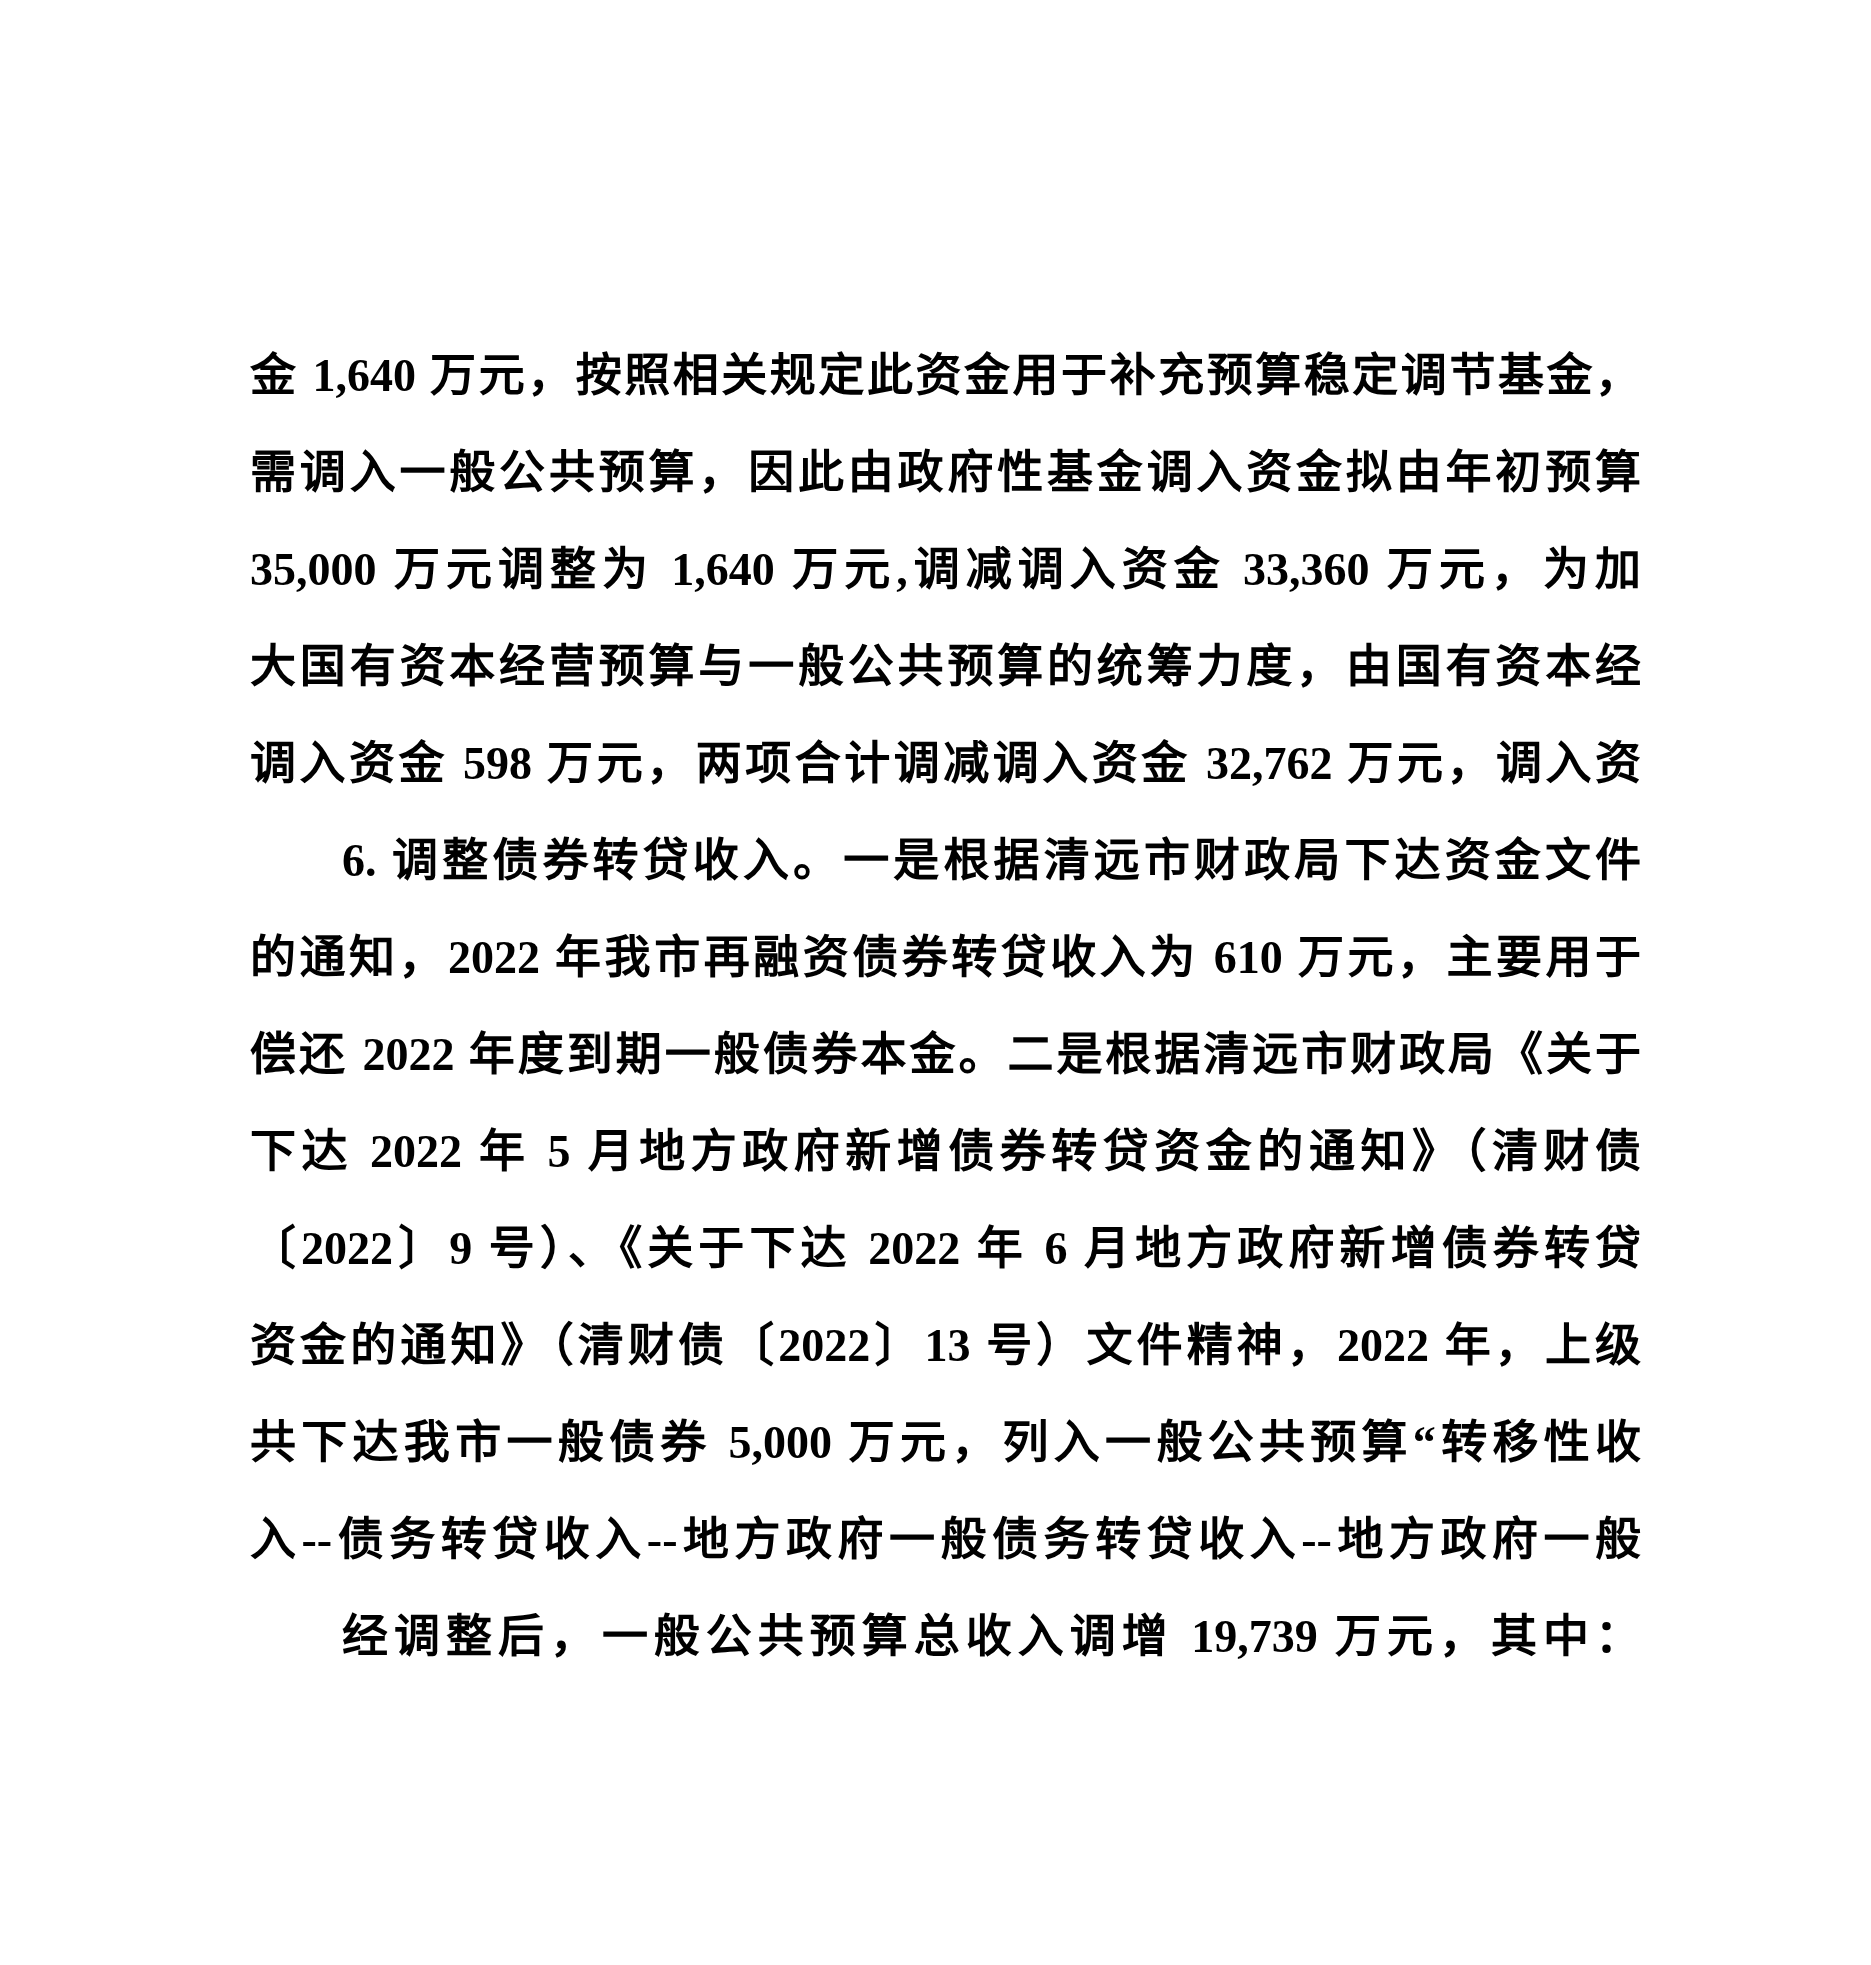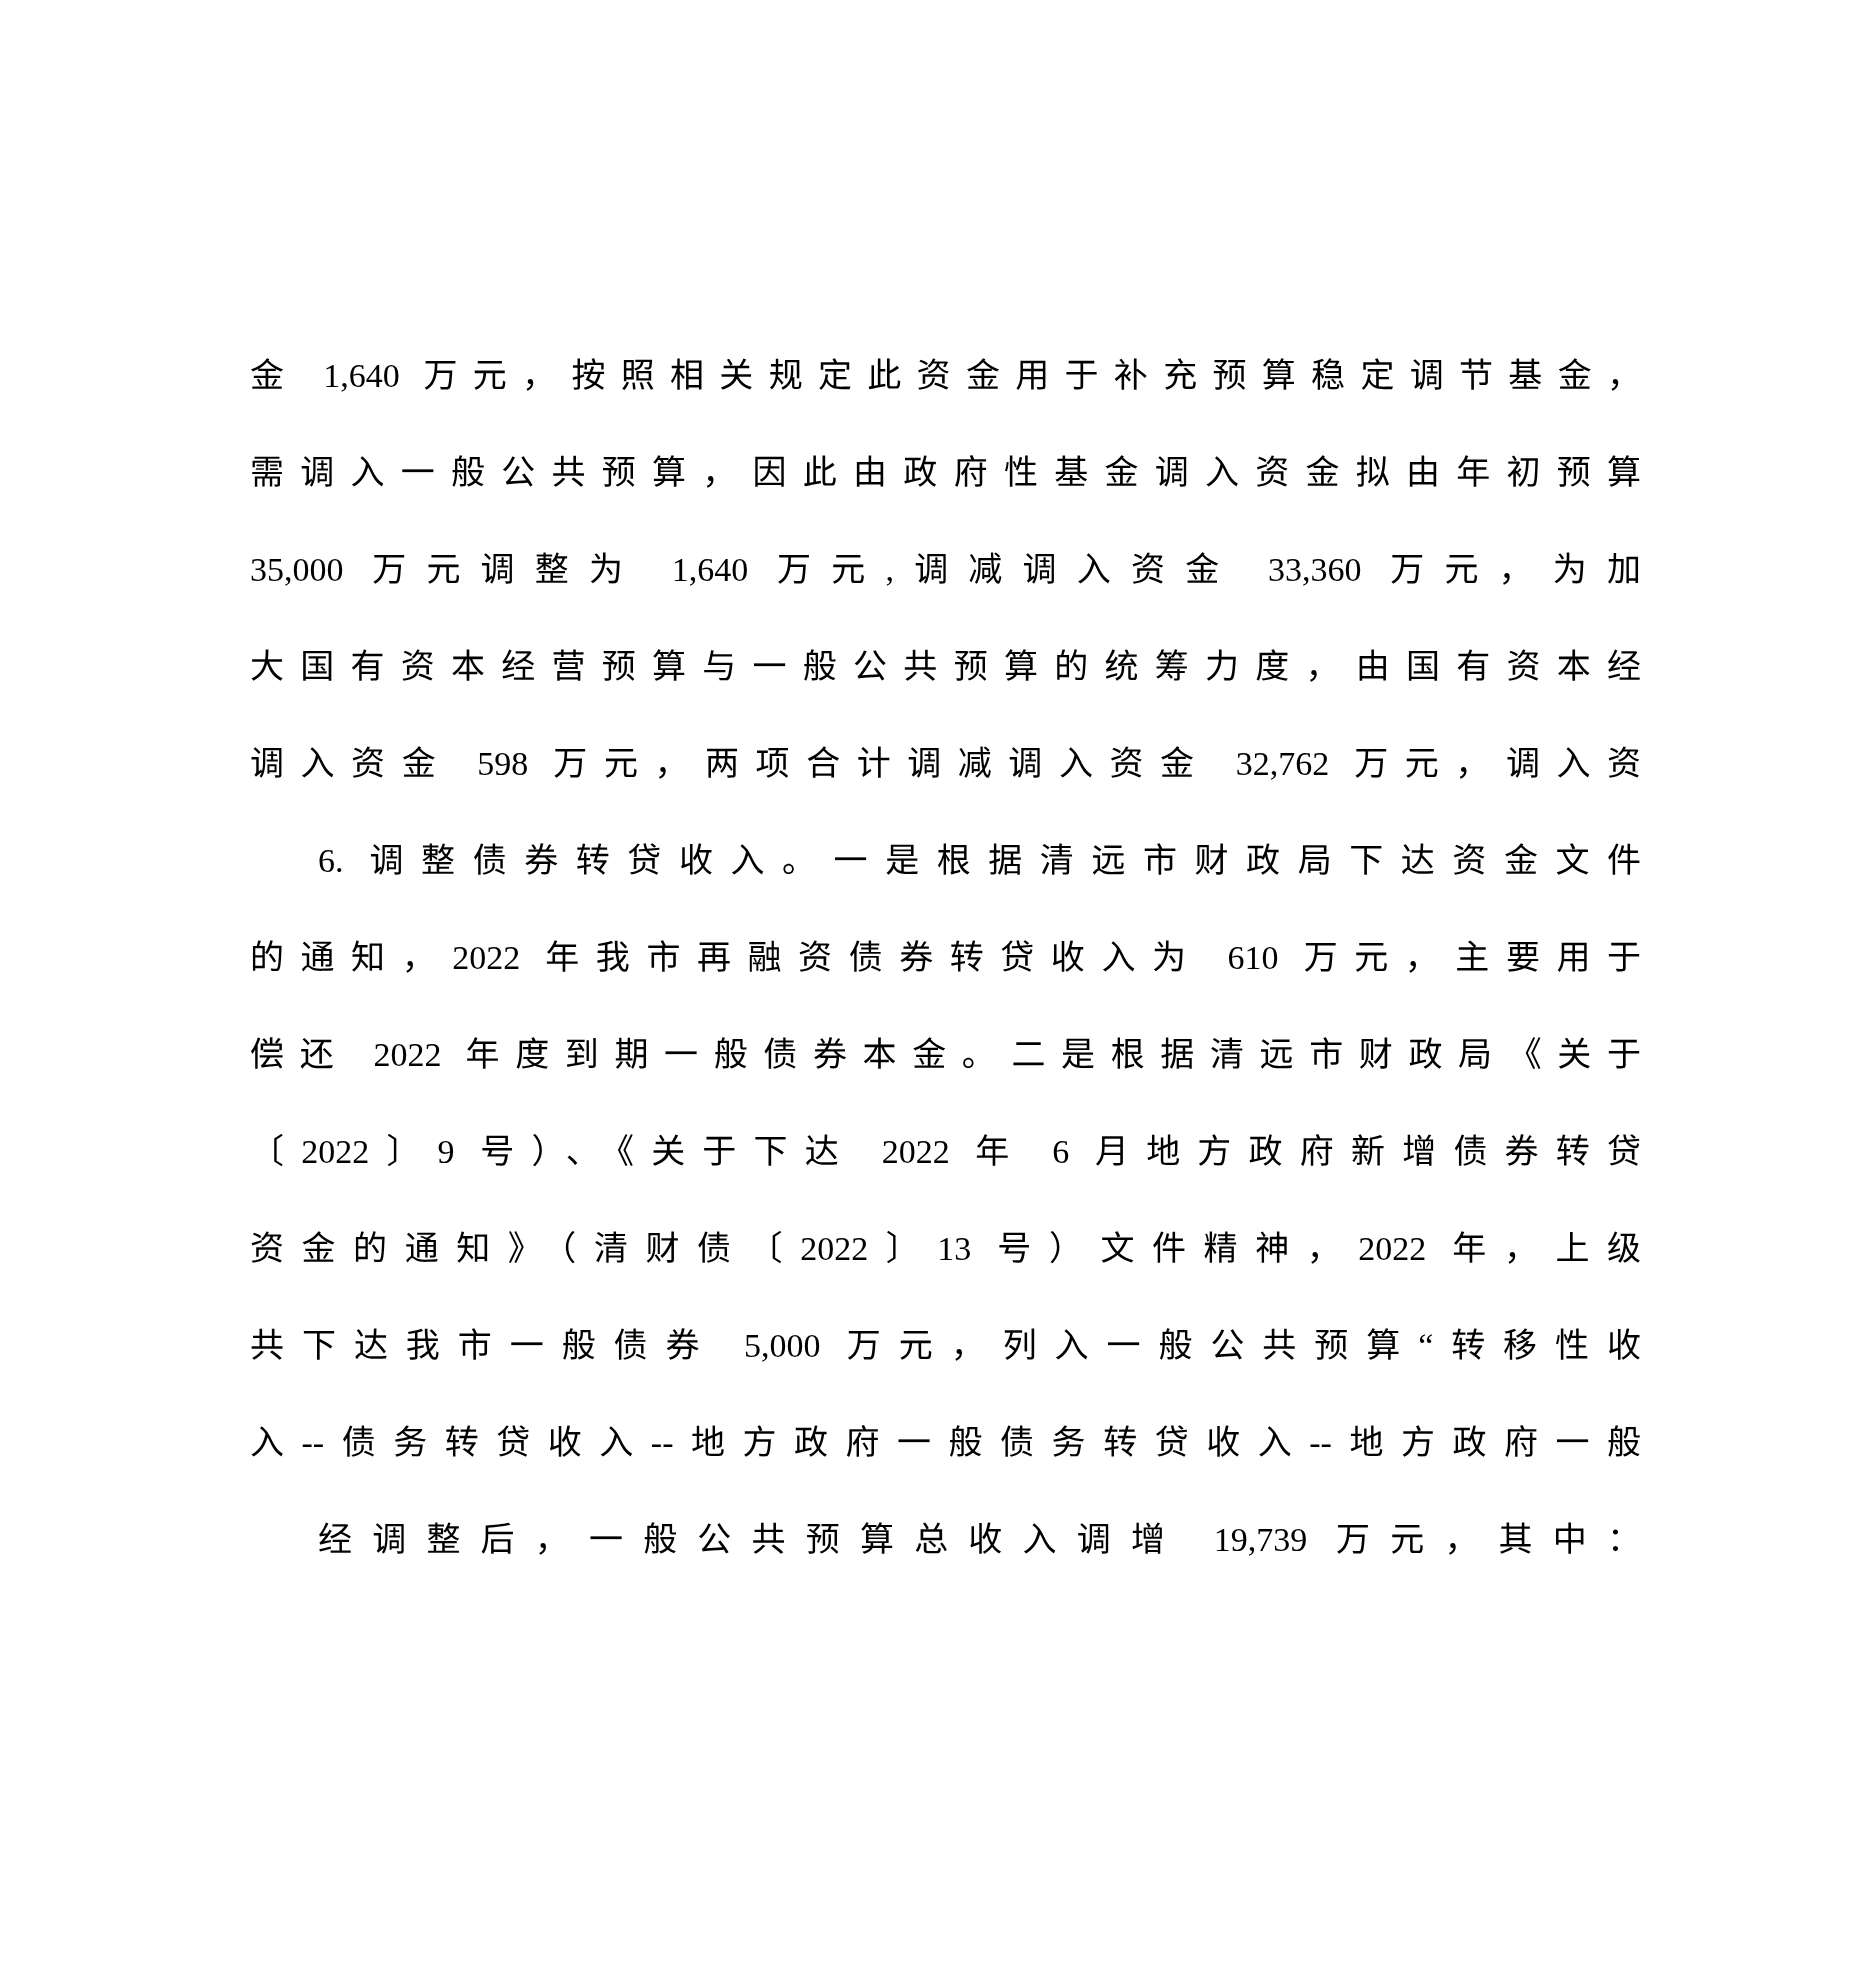--- a/index.html
+++ b/index.html
@@ -23,27 +23,28 @@
     background: #ffffff;
     overflow: hidden;
   }
   .content {
     position: absolute;
     left: 250px;
     top: 327px;
     width: 1391px;
   }
   .line {
-    font-size: 34px;
+    font-size: 46px;
     line-height: 97px;
     text-align: justify;
     text-align-last: justify;
     text-justify: inter-character;
     letter-spacing: 0;
     white-space: normal;
+    font-weight: bold;
   }
   .line.para-end {
     text-align-last: left;
   }
   .line.indent {
     text-indent: 2em;
   }
 </style>
 </head>
 <body>
@@ -57,20 +58,21 @@
       <div class="line">需调入一般公共预算，因此由政府性基金调入资金拟由年初预算</div>
       <div class="line">35,000 万元调整为 1,640 万元,调减调入资金 33,360 万元，为加</div>
       <div class="line">大国有资本经营预算与一般公共预算的统筹力度，由国有资本经</div>
       <div class="line">调入资金 598 万元，两项合计调减调入资金 32,762 万元，调入资</div>
     </section>
 
     <section>
       <div class="line indent">6. 调整债券转贷收入。一是根据清远市财政局下达资金文件</div>
       <div class="line">的通知，2022 年我市再融资债券转贷收入为 610 万元，主要用于</div>
       <div class="line">偿还 2022 年度到期一般债券本金。二是根据清远市财政局《关于</div>
+      <div class="line">下达 2022 年 5 月地方政府新增债券转贷资金的通知》（清财债</div>
       <div class="line">〔2022〕9 号）、《关于下达 2022 年 6 月地方政府新增债券转贷</div>
       <div class="line">资金的通知》（清财债〔2022〕13 号）文件精神，2022 年，上级</div>
       <div class="line">共下达我市一般债券 5,000 万元，列入一般公共预算“转移性收</div>
       <div class="line">入--债务转贷收入--地方政府一般债务转贷收入--地方政府一般</div>
     </section>
 
     <section>
       <div class="line indent">经调整后，一般公共预算总收入调增 19,739 万元，其中：</div>
 
     </section>

